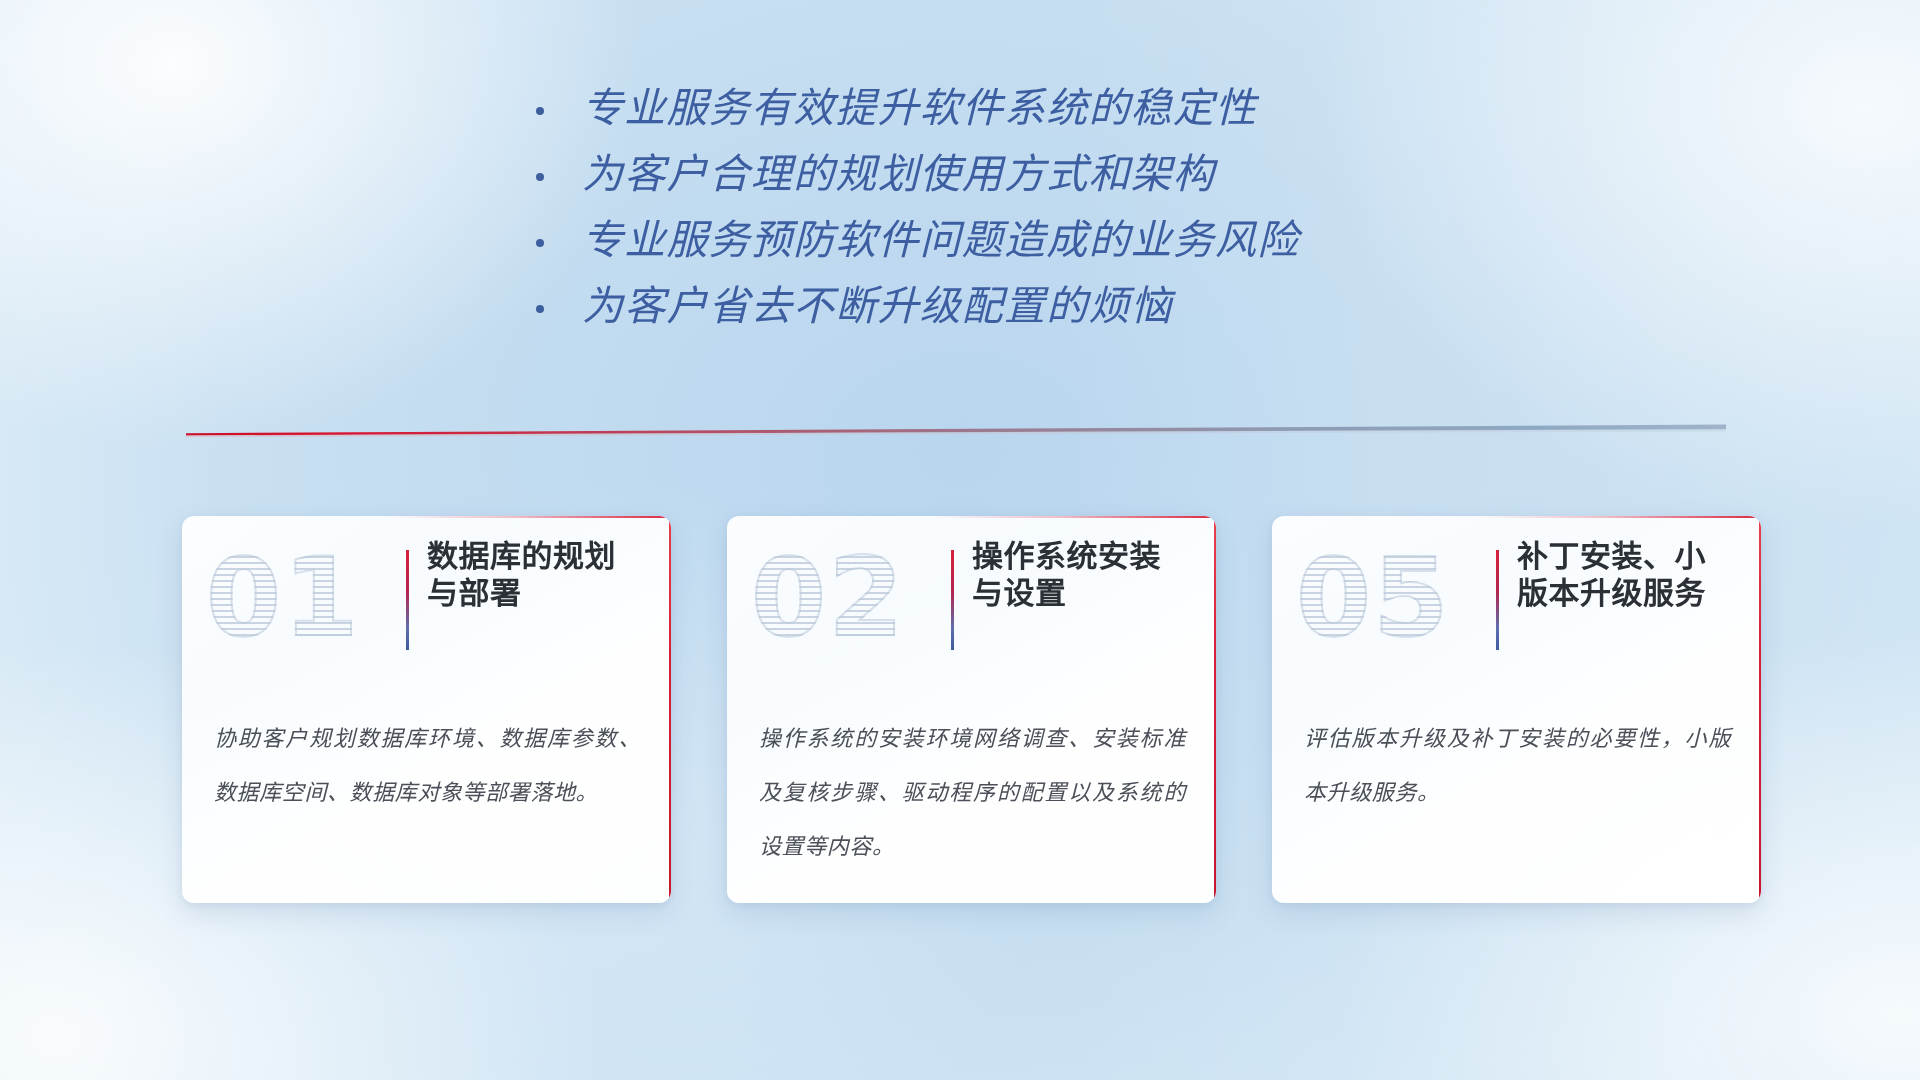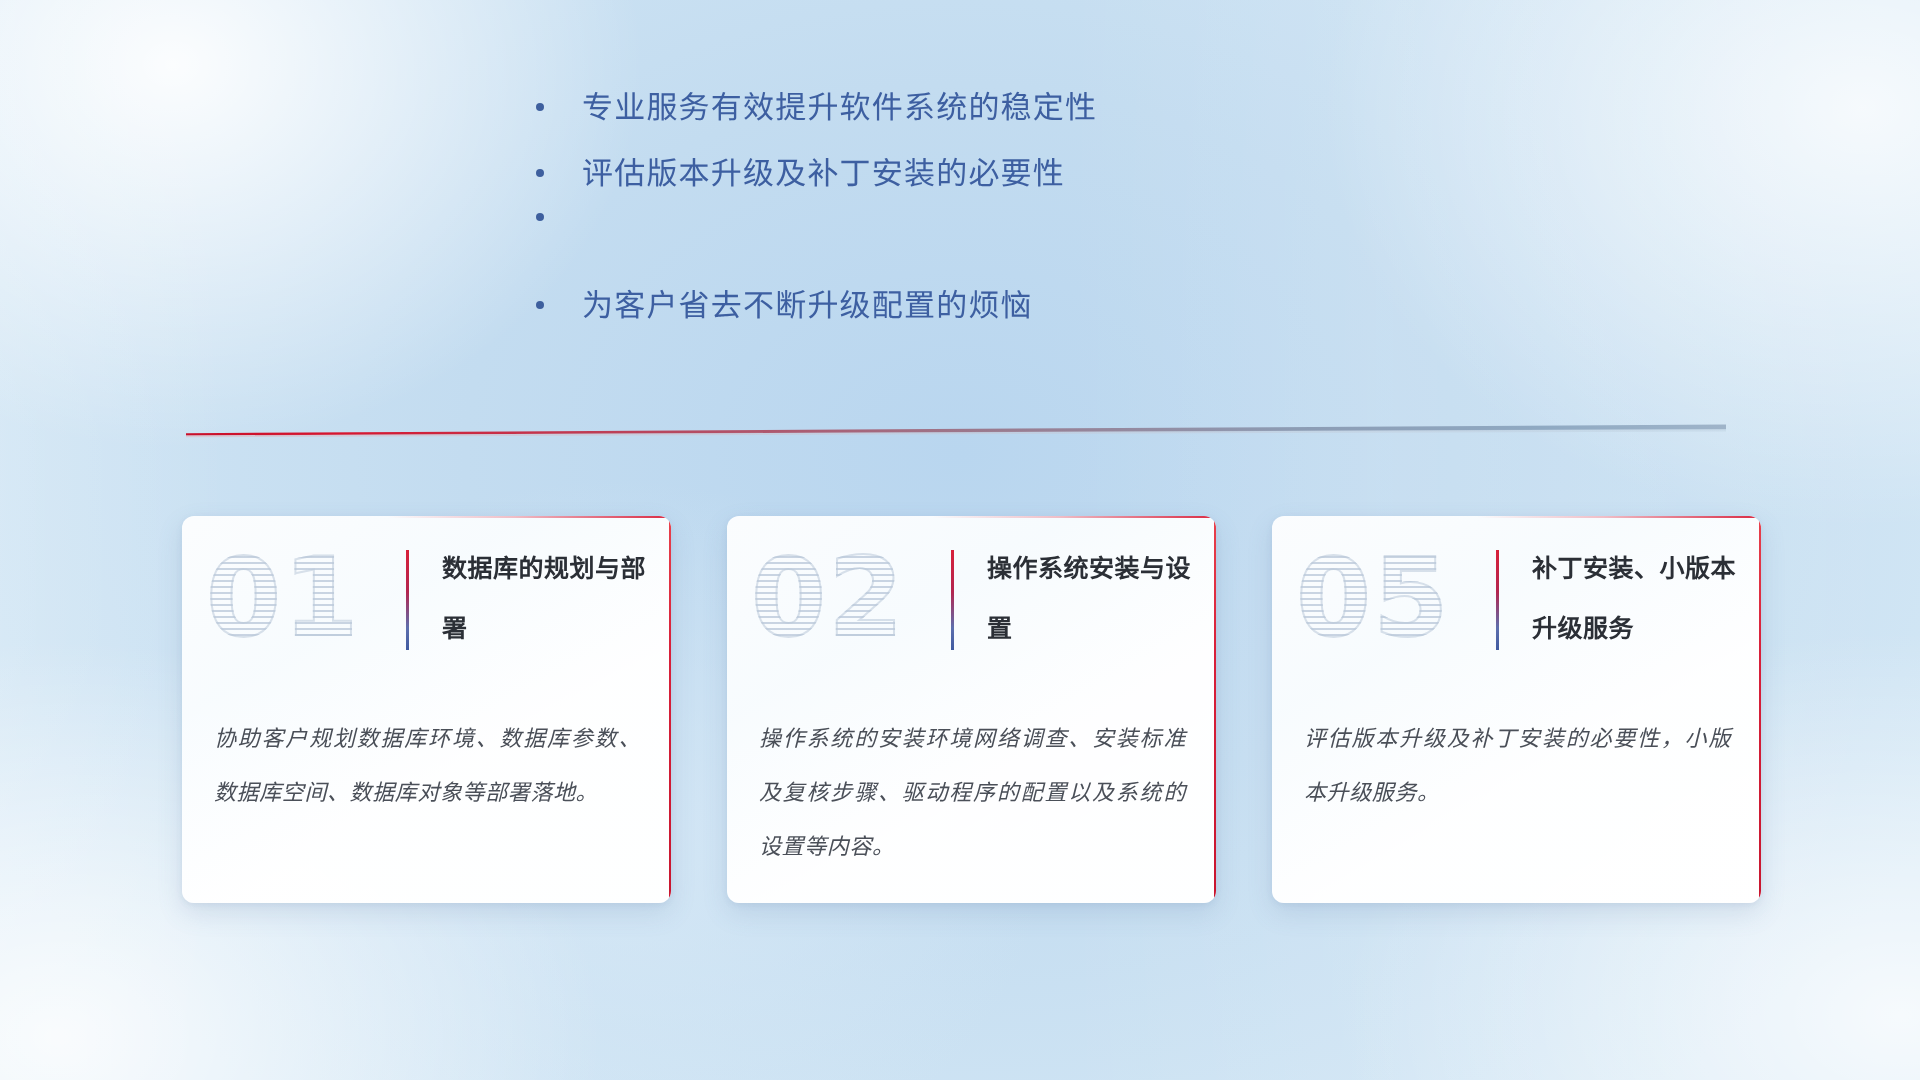--- a/index.html
+++ b/index.html
@@ -63,26 +63,27 @@
     width: 8px;
     height: 8px;
     border-radius: 50%;
     background: #3e5f9e;
     flex: 0 0 auto;
     margin-right: 38px;
     position: relative;
     top: -7px;
   }
   .bullet-text {
-    font-size: 31px;
+    font-size: 41px;
     line-height: 40px;
     color: #3d5fa1;
     letter-spacing: 1.2px;
     font-weight: 400;
     white-space: nowrap;
+    font-style: italic;
   }
 
   
   .divider-wrap {
     position: absolute;
     left: 186px;
     top: 424px;
     width: 1540px;
     height: 14px;
     z-index: 4;
@@ -180,25 +181,25 @@
   .card-rule {
     position: absolute;
     left: 224px;
     top: 34px;
     width: 3px;
     height: 100px;
     background: linear-gradient(180deg, #d8203a 0%, #b3254f 42%, #5d6fae 78%, #3f5aa0 100%);
   }
   .card-title {
     position: absolute;
-    left: 260px;
+    left: 245px;
     top: 22px;
     width: 216px;
-    font-size: 25px;
-    line-height: 60px;
+    font-size: 31px;
+    line-height: 37px;
     font-weight: 700;
     color: #2b2f36;
     letter-spacing: 0.5px;
   }
 
   .card-body {
     position: absolute;
     left: 32px;
     right: 30px;
     top: 196px;
@@ -217,25 +218,26 @@
 
   <div class="bullets">
 
     <div class="bullet-row">
       <span class="bullet-dot"></span>
       <span class="bullet-text">专业服务有效提升软件系统的稳定性</span>
     </div>
 
     <div class="bullet-row">
       <span class="bullet-dot"></span>
-      <span class="bullet-text">评估版本升级及补丁安装的必要性</span>
+      <span class="bullet-text">为客户合理的规划使用方式和架构</span>
     </div>
 
     <div class="bullet-row">
       <span class="bullet-dot"></span>
+      <span class="bullet-text">专业服务预防软件问题造成的业务风险</span>
     </div>
 
     <div class="bullet-row">
       <span class="bullet-dot"></span>
       <span class="bullet-text">为客户省去不断升级配置的烦恼</span>
     </div>
 
   </div>
 
   <div class="divider-wrap">

